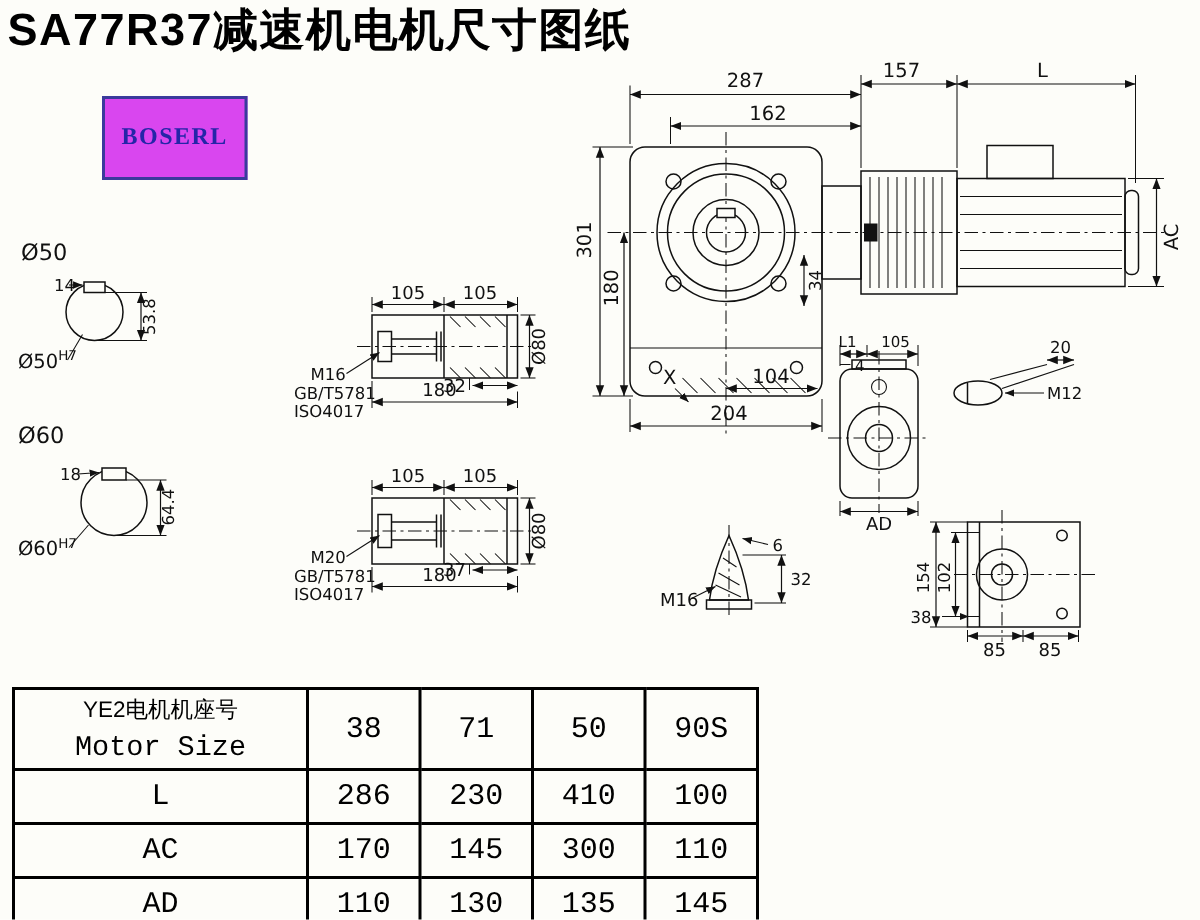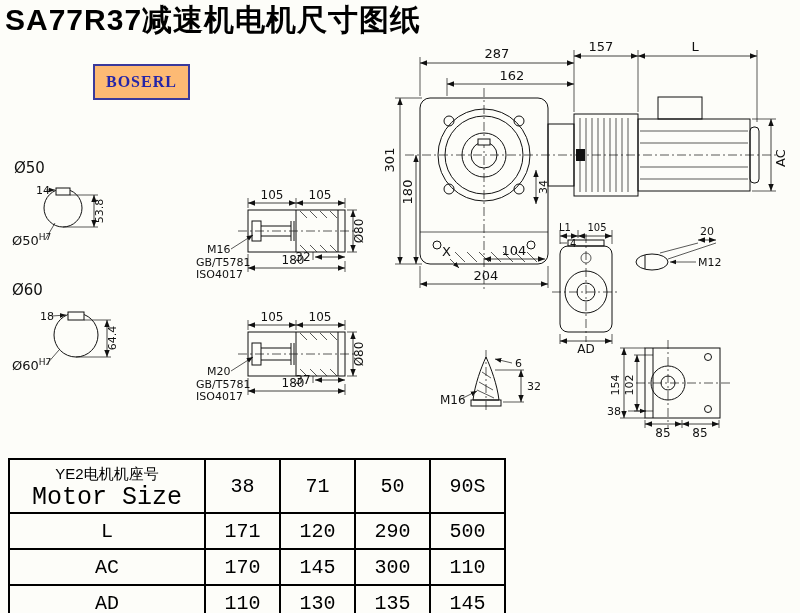--- a/index.html
+++ b/index.html
@@ -1,36 +1,36 @@
 <!DOCTYPE html>
 <html><head>
 <meta charset="utf-8">
 <style>
   html,body{margin:0;padding:0;}
   .canvas{position:relative;width:800px;height:613px;background:#fdfdf9;overflow:hidden;font-family:"Liberation Sans",sans-serif;color:#111;}
   .title{position:absolute;left:5px;top:0px;font-size:30px;font-weight:700;letter-spacing:1px;color:#000;}
-  .logo{position:absolute;left:68px;top:64px;border:2px solid #3a3a9c;color:#2525a8;background:#fdba74;
-        font-family:"Liberation Serif",serif;font-weight:700;font-size:16px;padding:7px 11px;letter-spacing:1px;margin-left:25px;}
+  .logo{position:absolute;left:68px;top:64px;border:2px solid #3a3a9c;color:#2525a8;background:#d946ef;
+        font-family:"Liberation Serif",serif;font-weight:700;font-size:16px;padding:17px 11px;letter-spacing:1px;}
   svg.dwg{position:absolute;left:0;top:0;}
   .dwg line,.dwg path,.dwg rect,.dwg circle,.dwg ellipse{stroke:#111;fill:none;stroke-width:1;}
   .dwg .thin{stroke-width:0.7;}
   .dwg .dim{stroke-width:0.8;}
   .dwg .cl{stroke-width:0.7;stroke-dasharray:9 3 2 3;}
   .dwg .fillw{fill:#fdfdf9;}
   .dwg .dark{fill:#111;stroke:none;}
   .dwg text,.dwg tspan{stroke:none;fill:#111;font-family:"DejaVu Sans",sans-serif;font-size:13px;}
   .dwg .f15{font-size:15px;} .dwg .f12{font-size:12px;} .dwg .f11{font-size:11px;} .dwg .f10{font-size:10px;} .dwg .f9{font-size:9px;}
   .dwg marker path{fill:#111;stroke:none;}
   table.dim-table{position:absolute;left:8px;top:458px;border-collapse:collapse;table-layout:fixed;width:496px;
         font-family:"Liberation Mono",monospace;font-size:20px;color:#000;}
   table.dim-table td{border:2px solid #000;text-align:center;vertical-align:middle;height:34px;padding:0;background:#fdfdf9;}
   table.dim-table tr.hd td{height:52px;}
   table.dim-table col.c0{width:196px;} table.dim-table col.c1{width:75px;}
   .cn{font-family:"Liberation Sans",sans-serif;font-size:15px;line-height:24px;}
-  .en{font-size:25px;line-height:24px;}
+  .en{font-size:19px;line-height:24px;}
 </style>
 </head>
 <body>
 
 <div class="canvas">
 
   <div class="title">SA77R37减速机电机尺寸图纸</div>
   <div class="logo"><span>BOSERL</span></div>
 
   <svg class="dwg" width="800" height="456" viewBox="0 0 800 456">
@@ -302,24 +302,24 @@
           <div class="cn">YE2电机机座号</div>
           <div class="en">Motor Size</div>
         </td>
         <td>38</td>
         <td>71</td>
         <td>50</td>
         <td>90S</td>
       </tr>
       <tr>
         <td>L</td>
-        <td>171</td>
-        <td>120</td>
-        <td>290</td>
-        <td>500</td>
+        <td>286</td>
+        <td>230</td>
+        <td>410</td>
+        <td>100</td>
       </tr>
       <tr>
         <td>AC</td>
         <td>170</td>
         <td>145</td>
         <td>300</td>
         <td>110</td>
       </tr>
       <tr>
         <td>AD</td>

